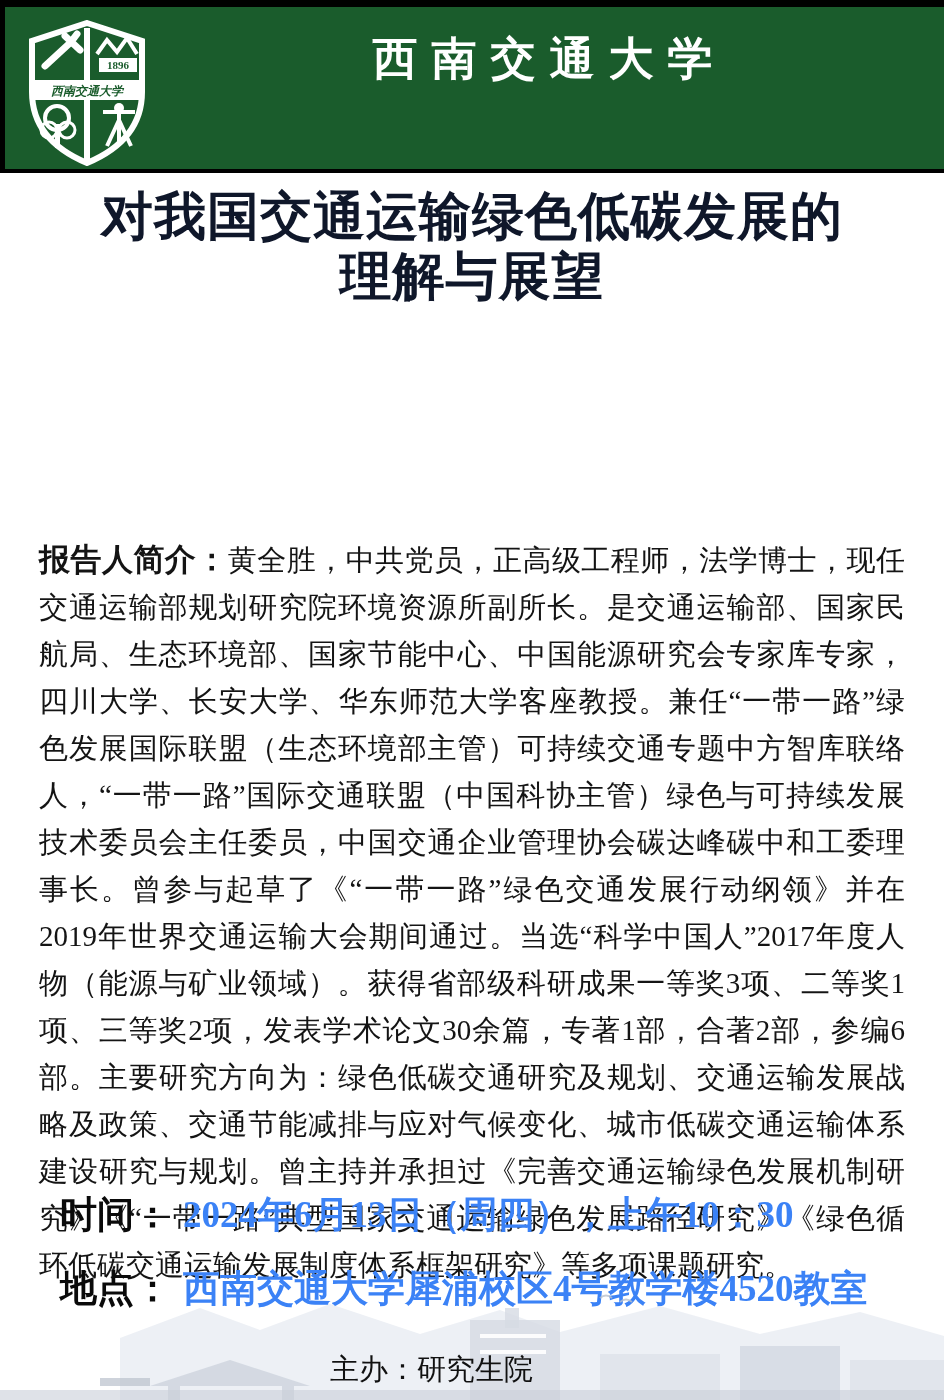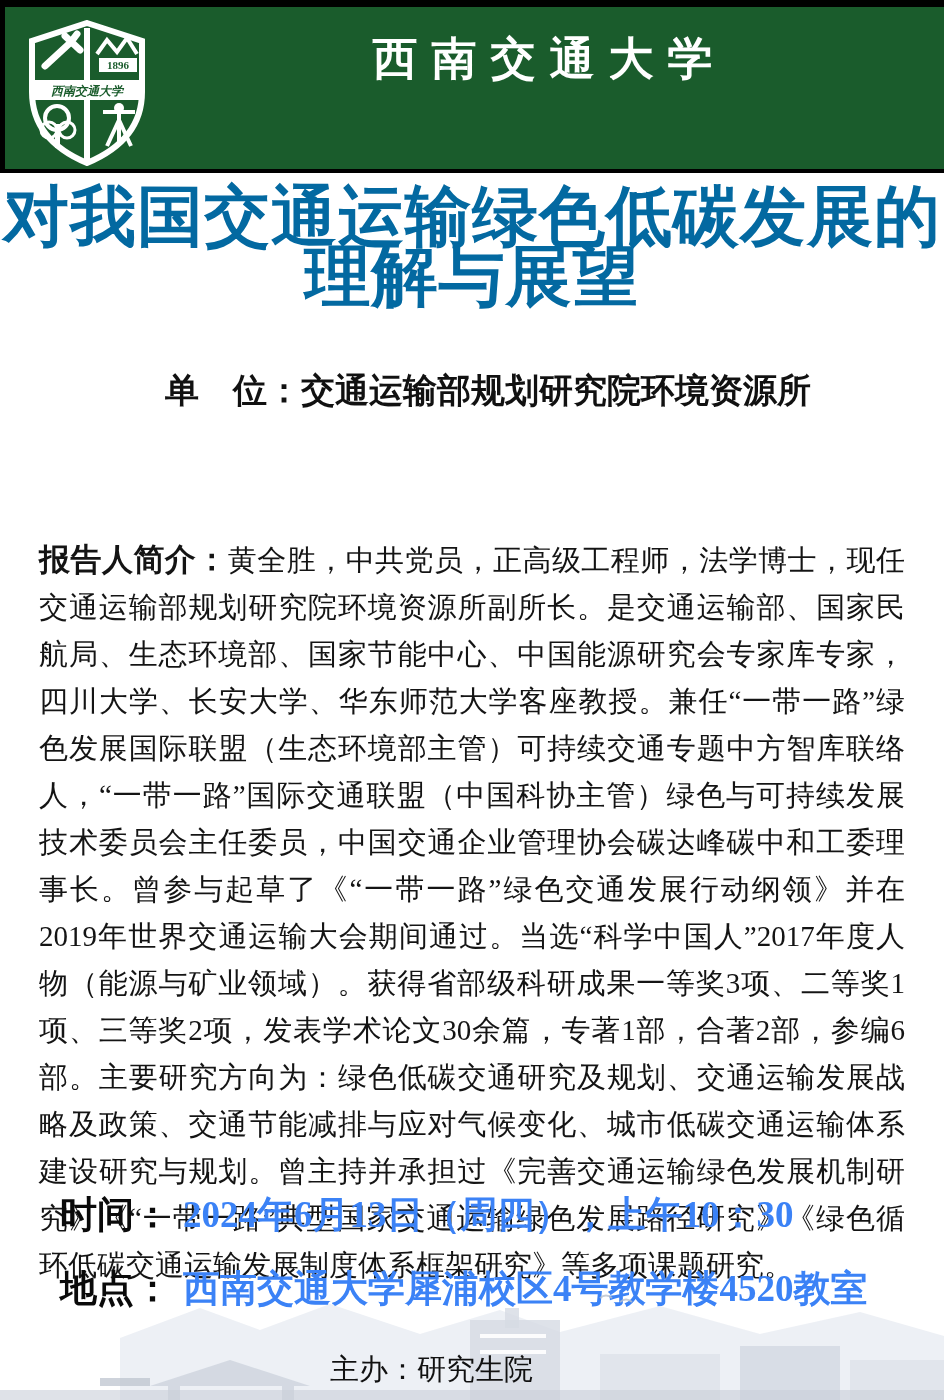--- a/index.html
+++ b/index.html
@@ -34,23 +34,23 @@
   .logo {
     position: absolute; left: 20px; top: 13px;
     width: 124px; height: 146px;
   }
 
   
   .main-title {
     position: absolute; top: 186px; left: 0;
     width: 100%;
     text-align: center;
-    color: #0369a1;
+    color: #0f172a;
     font-weight: bold;
-    font-size: 66px;
+    font-size: 52px;
     line-height: 60px;
     letter-spacing: 1px;
     font-family: "Liberation Sans", "DejaVu Sans", sans-serif;
   }
 
   
   .speaker {
     position: absolute; top: 368px; left: 165px;
     font-size: 34px;
     font-weight: bold;
@@ -135,23 +135,20 @@
     <div class="banner-line1">西南交通大学</div>
   </div>
 </div>
 
 <div class="main-title">
   <div>对我国交通运输绿色低碳发展的</div>
   <div>理解与展望</div>
 </div>
 
 <div class="speaker">
-  <div class="speaker-row">
-    <span>单　位：</span><span>交通运输部规划研究院环境资源所</span>
-  </div>
 </div>
 
 <div class="bio">
   <span class="bio-label">报告人简介：</span><span>黄全胜，中共党员，正高级工程师，法学博士，现任交通运输部规划研究院环境资源所副所长。是交通运输部、国家民航局、生态环境部、国家节能中心、中国能源研究会专家库专家，四川大学、长安大学、华东师范大学客座教授。兼任“一带一路”绿色发展国际联盟（生态环境部主管）可持续交通专题中方智库联络人，“一带一路”国际交通联盟（中国科协主管）绿色与可持续发展技术委员会主任委员，中国交通企业管理协会碳达峰碳中和工委理事长。曾参与起草了《“一带一路”绿色交通发展行动纲领》并在2019年世界交通运输大会期间通过。当选“科学中国人”2017年度人物（能源与矿业领域）。获得省部级科研成果一等奖3项、二等奖1项、三等奖2项，发表学术论文30余篇，专著1部，合著2部，参编6部。主要研究方向为：绿色低碳交通研究及规划、交通运输发展战略及政策、交通节能减排与应对气候变化、城市低碳交通运输体系建设研究与规划。曾主持并承担过《完善交通运输绿色发展机制研究》《“一带一路”典型国家交通运输绿色发展路径研究》《绿色循环低碳交通运输发展制度体系框架研究》等多项课题研究。</span>
 </div>
 
 <div class="schedule">
   <div class="schedule-row">
     <span class="schedule-label">时间：</span><span class="schedule-value">2024年6月13日（周四），上午10：30</span>
   </div>

